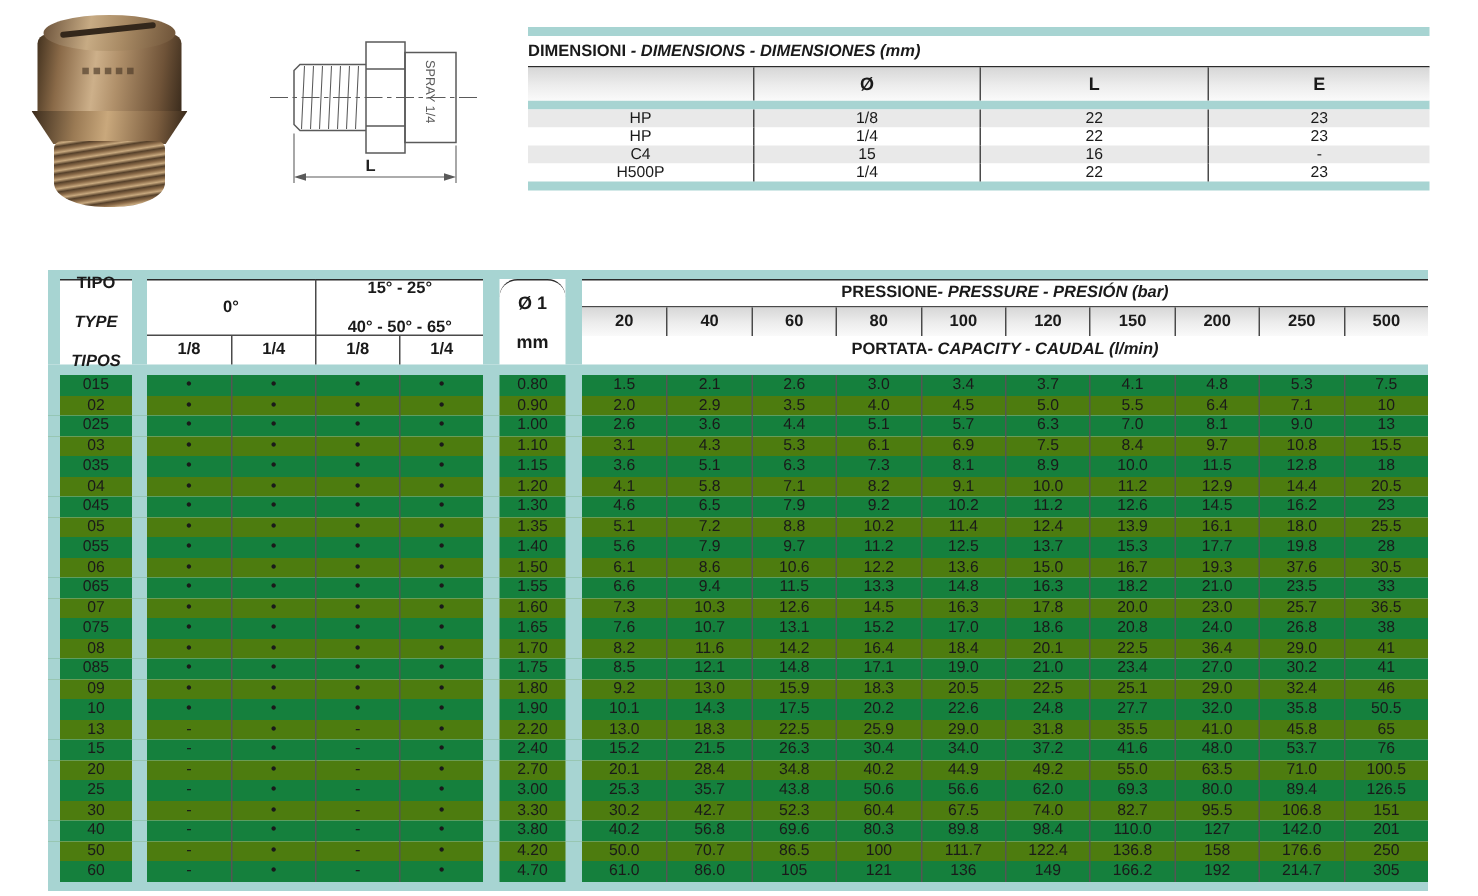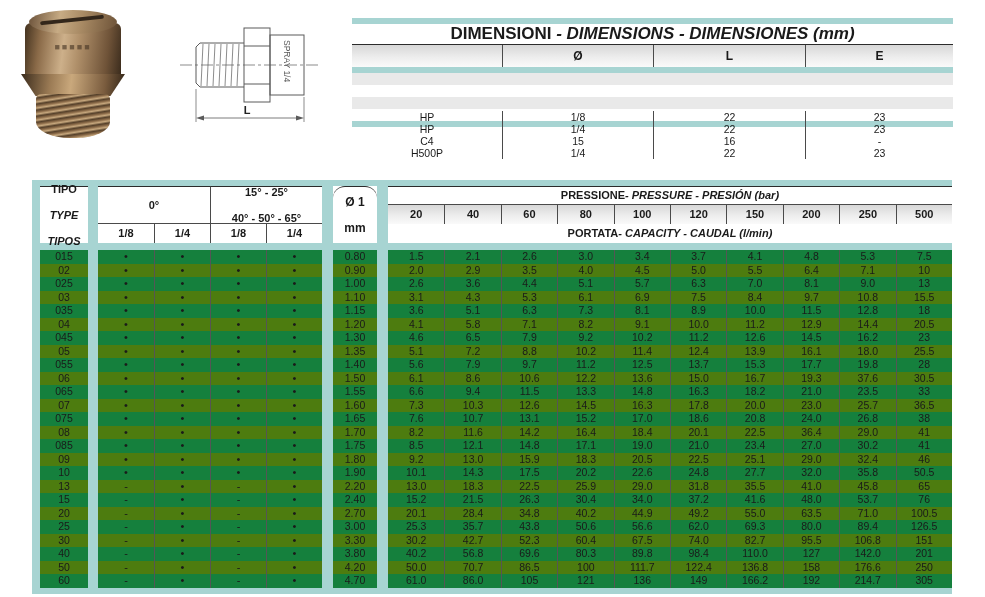--- a/index.html
+++ b/index.html
@@ -27,29 +27,29 @@
   .drawing{position:absolute;left:172px;top:10px;}
 
   
   .tealbar{background:#a7d4d2;}
   .b{font-weight:bold;}
   .bi{font-weight:bold;font-style:italic;}
 
   
   .dimtable{position:absolute;left:352px;top:18px;width:601px;}
   .dimtable .tealbar{height:6px;width:100%;}
-  .dtitle{height:20px;line-height:20px;text-align:center;font-size:17px;
+  .dtitle{height:20px;line-height:20px;font-size:11px;
           border-bottom:1.5px solid #2b2b2b;background:#fff;}
   .dhead{display:grid;grid-template-columns:150px 151px 152px 148px;height:22px;}
   .dhc{display:flex;align-items:center;justify-content:center;font-weight:bold;font-size:12px;
        background:linear-gradient(180deg,#d7d7d7 0%,#ededed 55%,#fafafa 100%);}
   .dhc.bl{border-left:1px solid #4a4a4a;}
   .drow{display:grid;grid-template-columns:150px 151px 152px 148px;height:12px;background:#fff;}
   .drow.alt{background:#e9e9e9;}
-  .dcell{display:flex;align-items:center;justify-content:center;font-size:10.5px;margin-top:38px;}
+  .dcell{display:flex;align-items:center;justify-content:center;font-size:10.5px;}
   .dcell.bl{border-left:1px solid #4a4a4a;}
 
   
   .maintable{position:absolute;left:32px;top:180px;width:920px;
              --gcols:8px 48px 10px 56px 56px 56px 56px 11px 44px 11px repeat(10,56.4px);}
   .maintable > .tealbar{height:6px;width:100%;}
   .mhead{display:grid;grid-template-columns:var(--gcols);grid-template-rows:19px 19px 19px;background:#fff;}
   .mhead .sp{background:#a7d4d2;grid-row:1/4;}
   .hc{display:flex;flex-direction:column;align-items:center;justify-content:center;
       font-weight:bold;font-size:11px;line-height:13px;}

